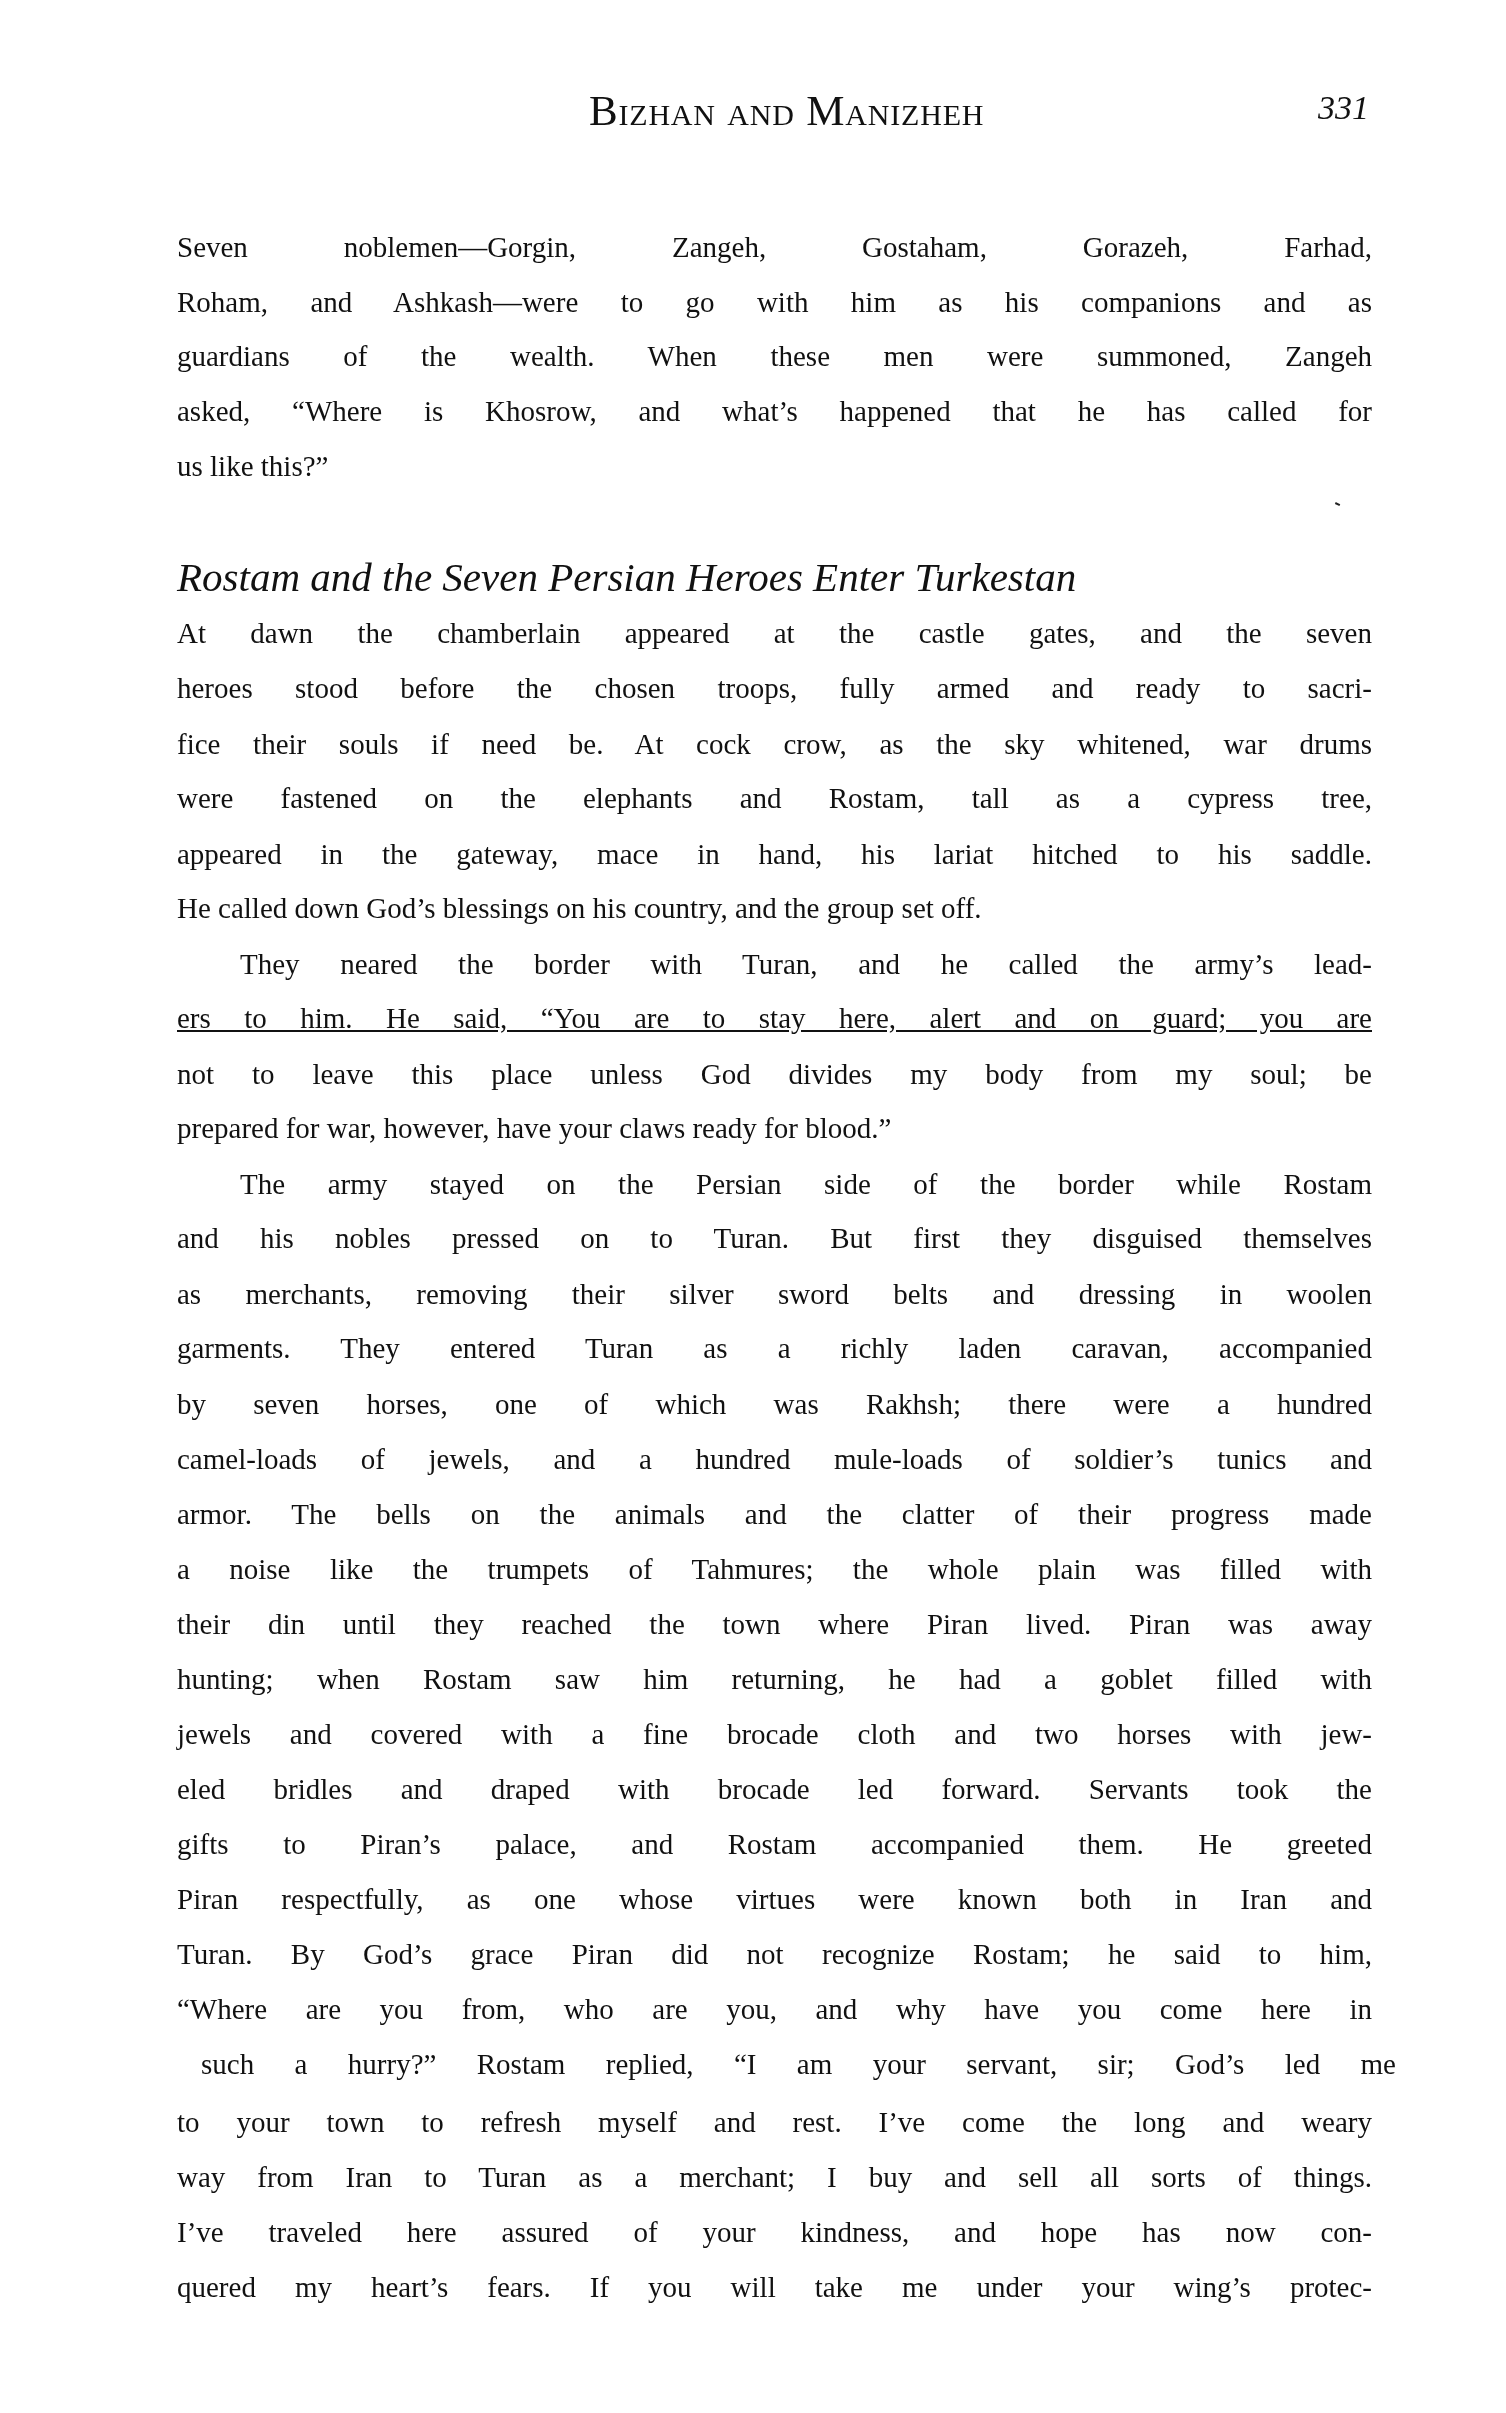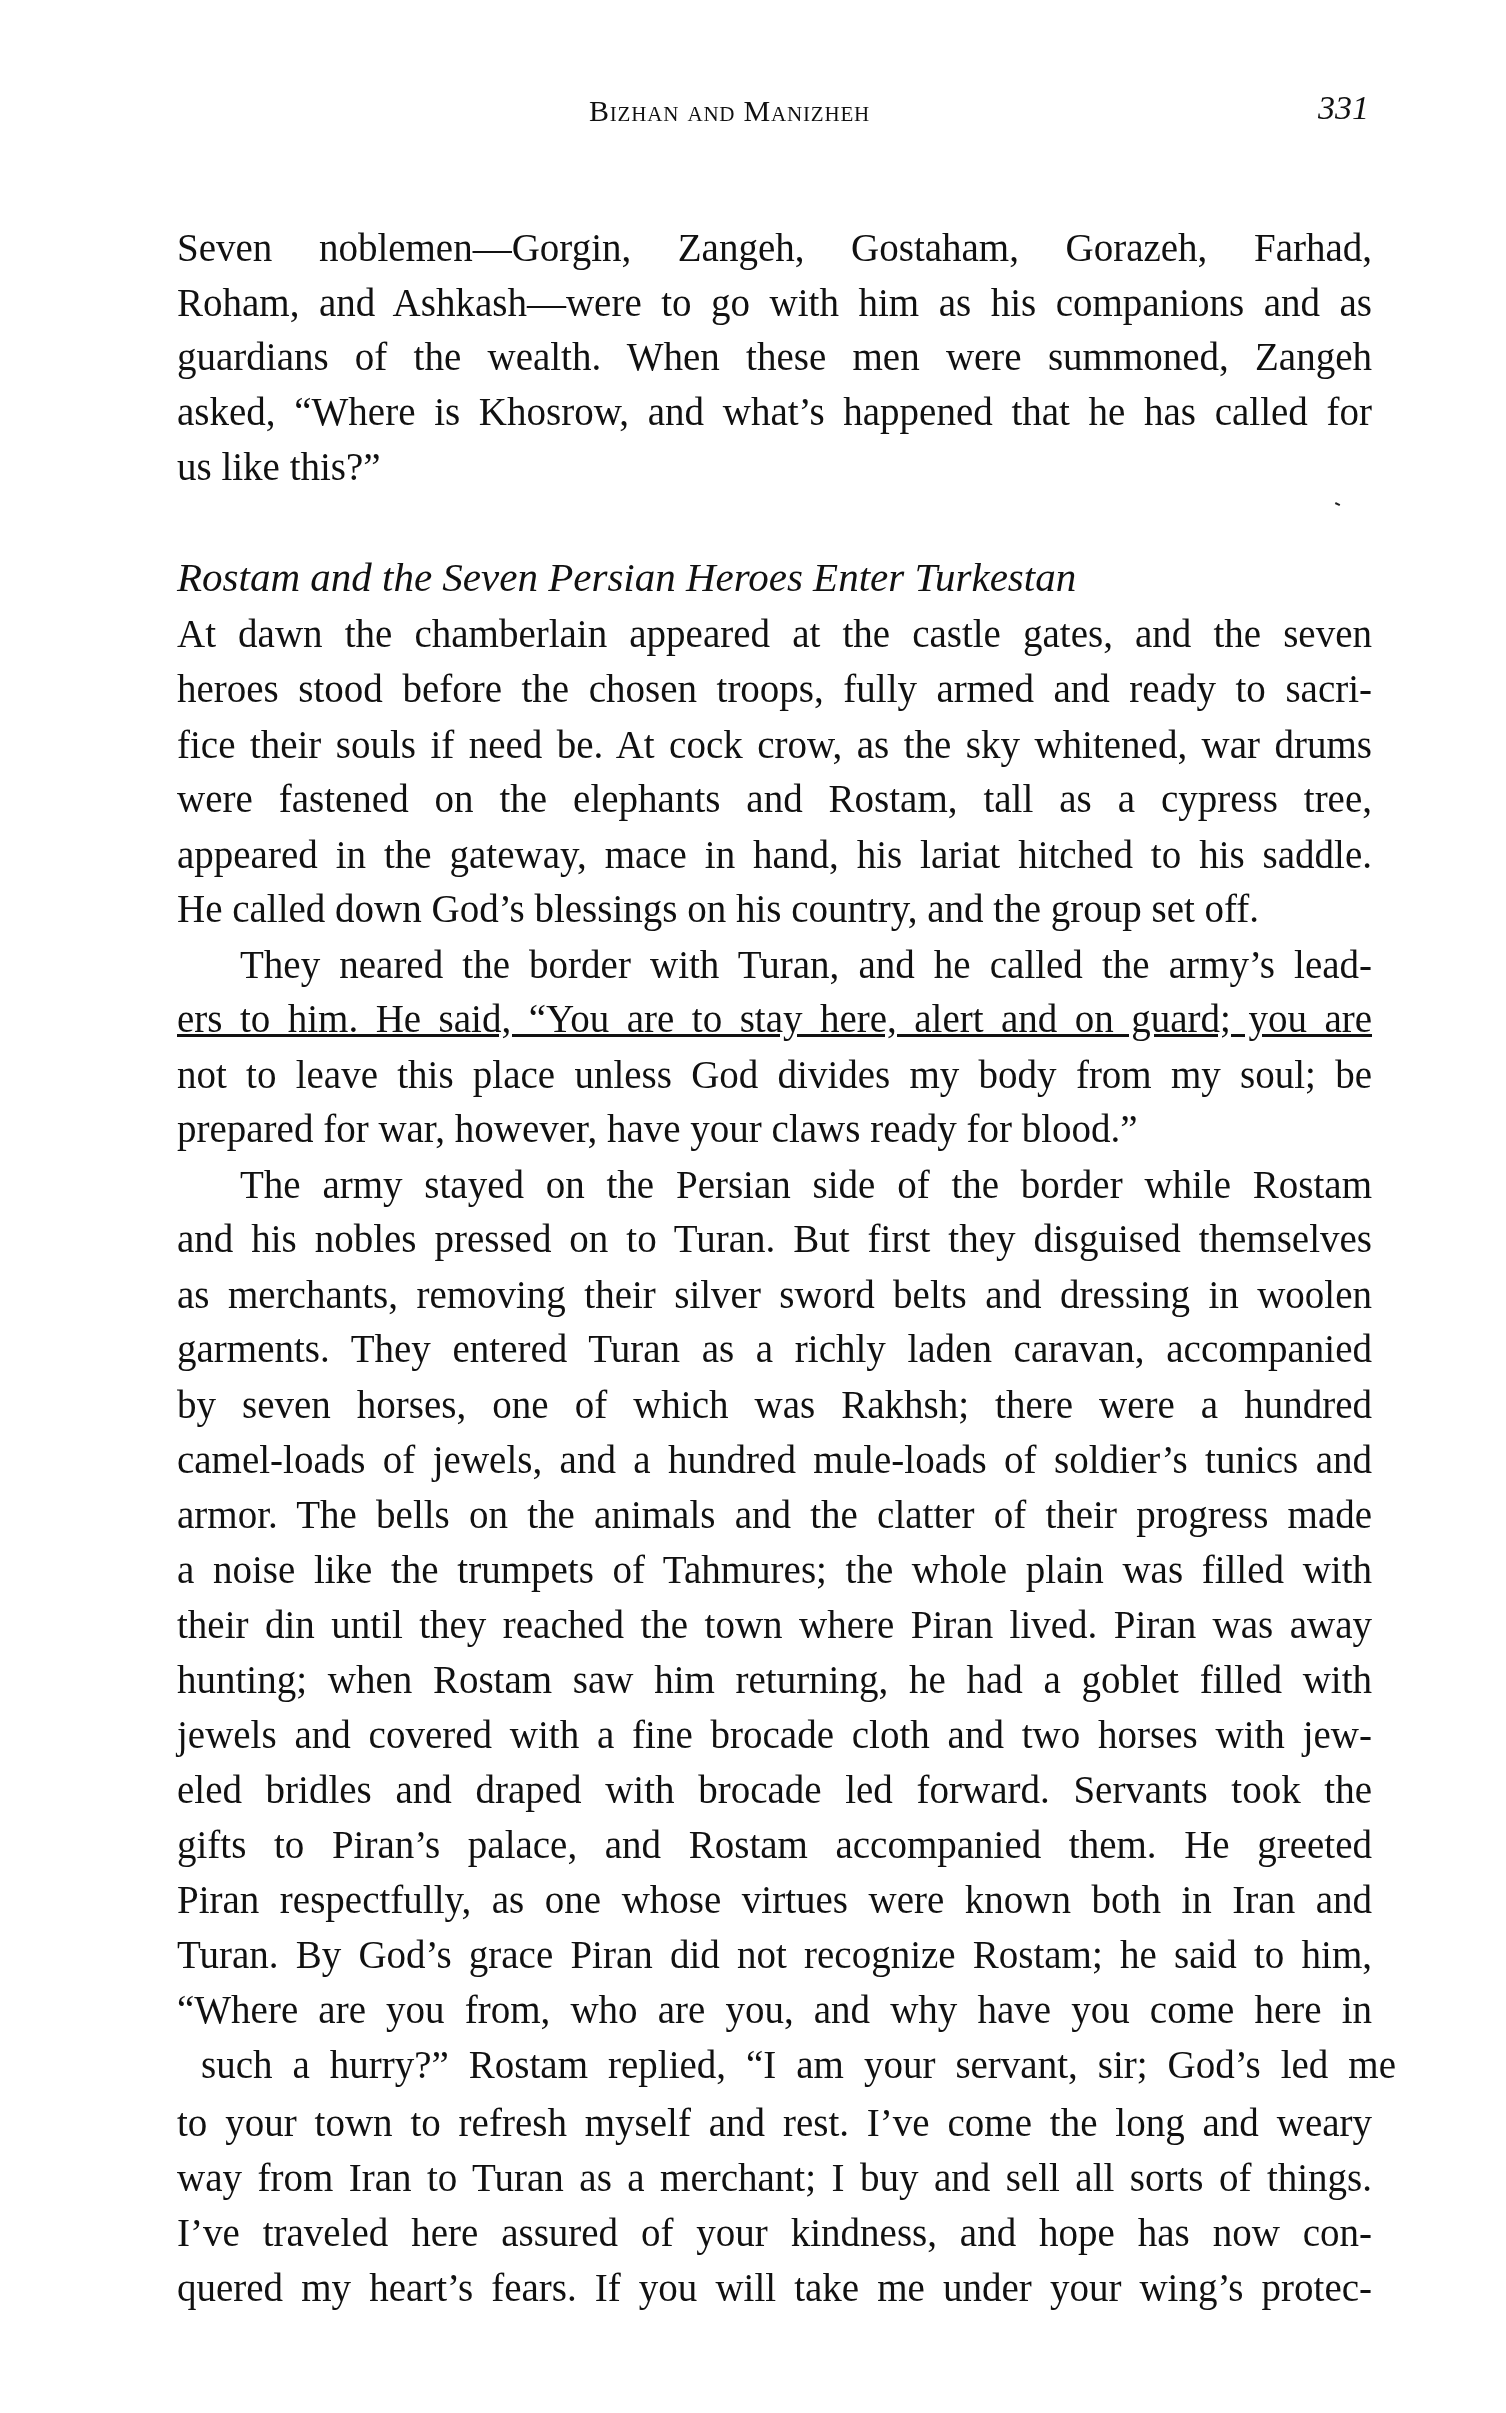--- a/index.html
+++ b/index.html
@@ -1,34 +1,34 @@
 <!DOCTYPE html>
 <html style="font-size:12.5px"><head>
 <meta charset="utf-8">
 <style>
   html, body { margin: 0; padding: 0; background: #ffffff; }
   body { width: 1506px; height: 2413px; position: relative; overflow: hidden; color: #111111; }
   .running-head {
     position: absolute; left: 589px; top: 87px;
-    font-family: "Liberation Serif", serif; font-size: 30px; line-height: 47px;
+    font-family: "Liberation Serif", serif; font-size: 43px; line-height: 47px;
     font-variant: small-caps; letter-spacing: 0.8px; white-space: nowrap;
   }
   .page-number {
     position: absolute; left: 1318px; top: 84px;
     font-family: "Liberation Serif", serif; font-size: 34px; line-height: 47px;
     font-style: italic; white-space: nowrap;
   }
   .stray-mark {
     position: absolute; left: 1335px; top: 503px; width: 4.7px; height: 2.3px;
     background: #222222; transform: rotate(25deg);
   }
   .column { position: absolute; left: 177px; width: 1195px; top: 0; }
   .line {
     position: absolute; left: 0; width: 1195px; height: 55px;
-    font-family: "Liberation Serif", serif; font-size: 39px; line-height: 55px;
+    font-family: "Liberation Serif", serif; font-size: 29px; line-height: 55px;
     white-space: nowrap; overflow: visible;
     text-align: justify; text-align-last: justify;
   }
   .line.last { text-align: left; text-align-last: left; }
   .line.indent { text-indent: 63px; }
   .heading {
     position: absolute; left: 0; white-space: nowrap;
     font-family: "Liberation Serif", serif; font-size: 41px; line-height: 55px;
     font-style: italic; font-weight: normal;
   }

